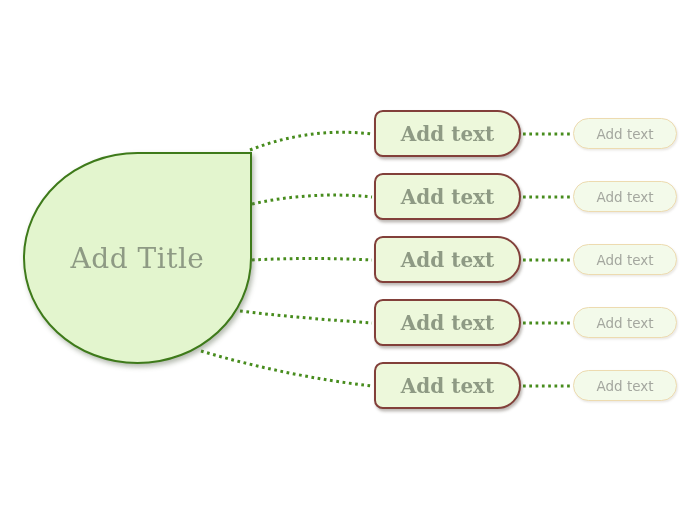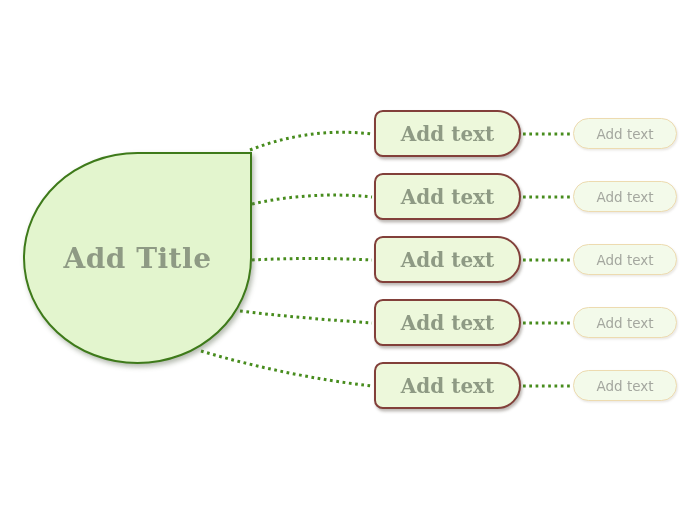--- a/index.html
+++ b/index.html
@@ -41,21 +41,21 @@
     border-radius: 50% 0 50% 50%;
     box-shadow: 2px 3px 5px rgba(90, 105, 80, 0.45);
     box-sizing: border-box;
     display: flex;
     align-items: center;
     justify-content: center;
     cursor: pointer;
   }
   .main-node .node-label {
     font-family: "DejaVu Serif", serif;
-    font-weight: bold;
+    font-weight: normal;
     font-size: 28px;
     letter-spacing: 0.5px;
     color: #8e9a84;
     user-select: none;
   }
   .branch-node {
     position: absolute;
     left: 374px;
     width: 147px;
     height: 47px;

